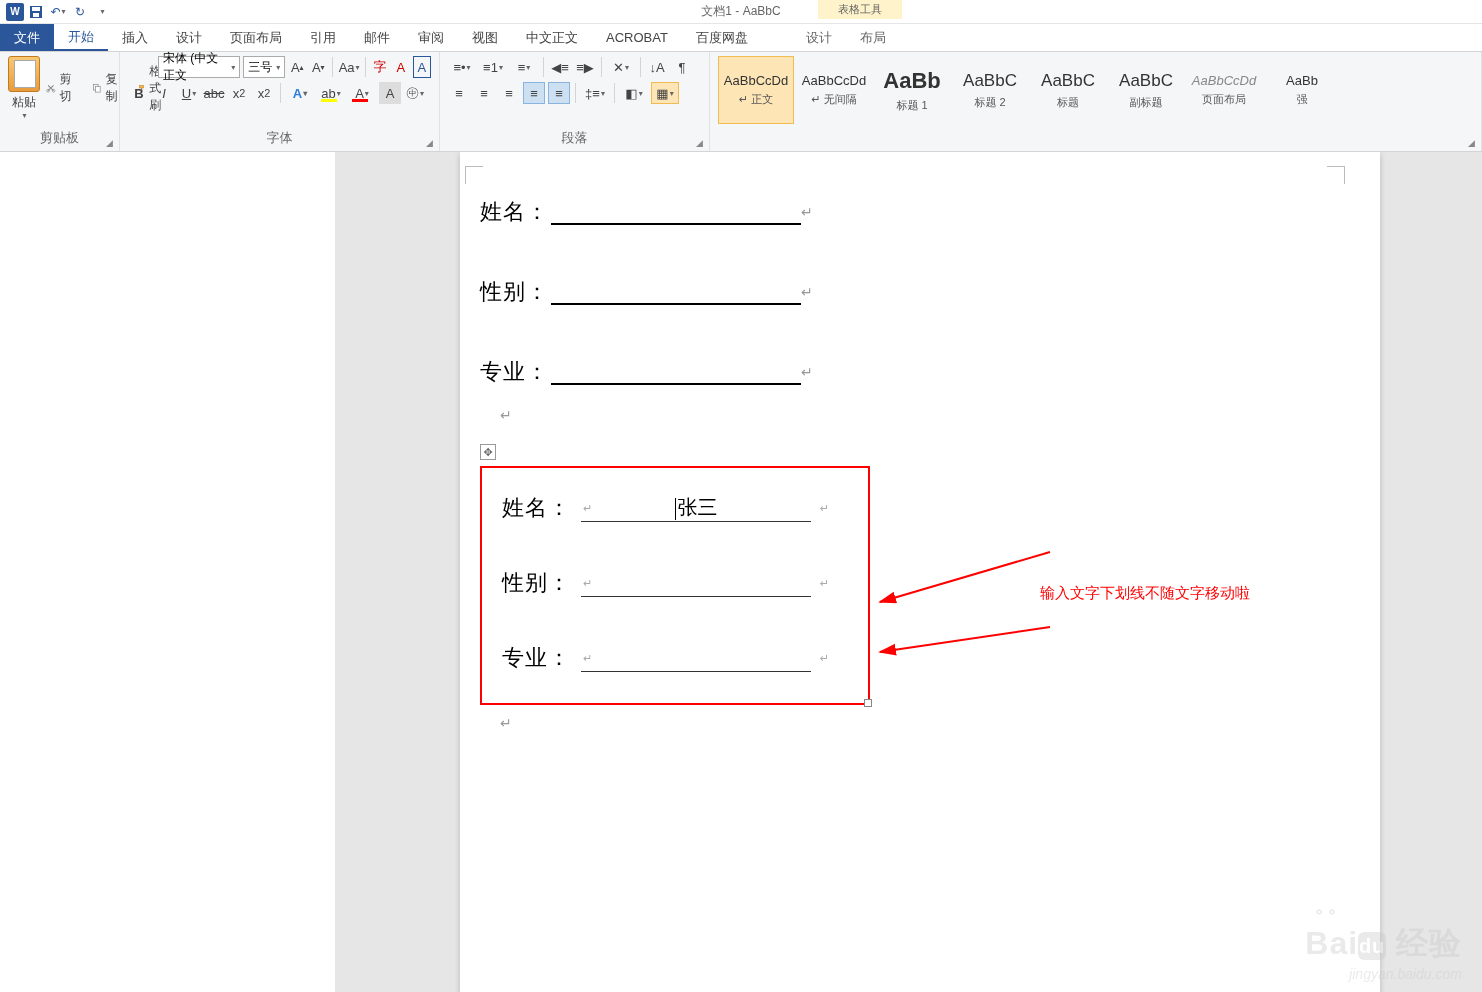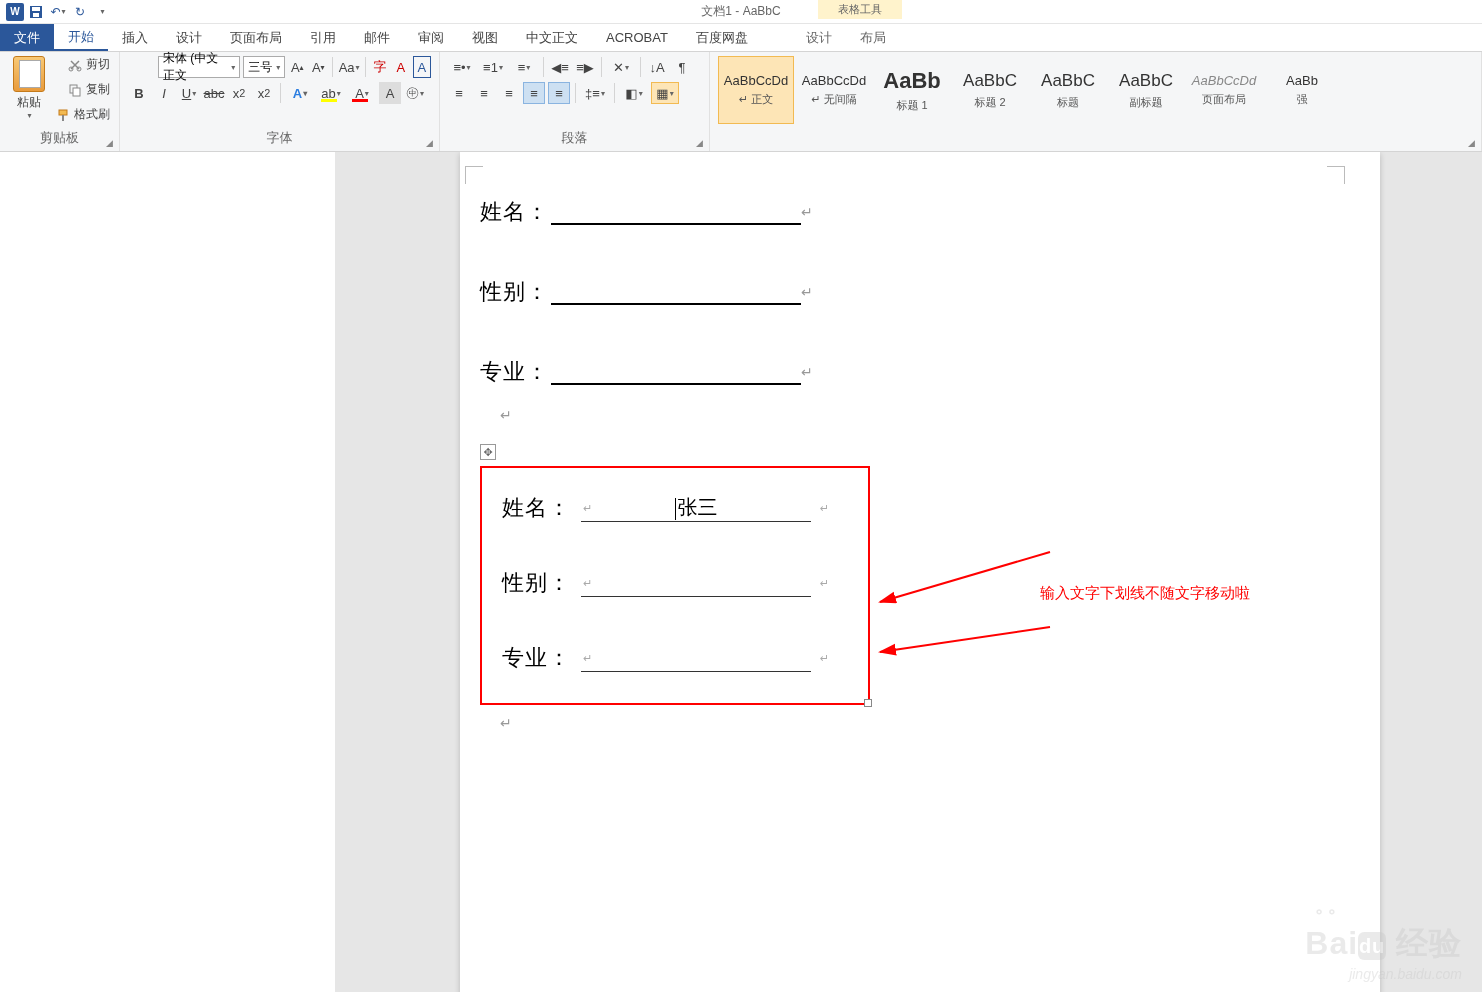--- a/index.html
+++ b/index.html
@@ -18,21 +18,21 @@
 .ribbon { height: 100px; background: #f5f6f7; border-bottom: 1px solid #d4d4d4; display: flex; }
 .group { border-right: 1px solid #e1e1e1; padding: 4px 8px 2px; display: flex; flex-direction: column; position: relative; }
 .group-label { text-align: center; color: #666; font-size: 13px; margin-top: auto; padding-bottom: 2px; }
 .group-launcher { position: absolute; right: 3px; bottom: 3px; width: 10px; height: 10px; color: #888; font-size: 9px; cursor: pointer; }
 .clipboard-group { width: 120px; }
 .clip-main { display: flex; gap: 6px; }
 .paste-big { display: flex; flex-direction: column; align-items: center; width: 42px; cursor: pointer; }
 .paste-icon { width: 32px; height: 36px; background: linear-gradient(#f8c976, #e89b3c); border: 1px solid #c47a1a; border-radius: 3px; position: relative; }
 .paste-icon::before { content: ""; position: absolute; top: 3px; left: 5px; width: 20px; height: 26px; background: #fff; border: 1px solid #aaa; }
 .paste-lbl { font-size: 12px; color: #444; margin-top: 2px; }
-.clip-side { display: flex; flex-direction: column; gap: 8px; align-items: flex-end; }
+.clip-side { display: flex; flex-direction: row; gap: 16px; }
 .clip-item { display: flex; align-items: center; gap: 4px; cursor: pointer; font-size: 12px; color: #444; }
 .clip-item svg { width: 14px; height: 14px; }
 .font-group { width: 320px; }
 .font-row { display: flex; align-items: center; gap: 3px; margin-bottom: 4px; }
 .font-select { height: 22px; border: 1px solid #ababab; background: #fff; font-size: 12px; padding: 0 4px; display: flex; align-items: center; justify-content: space-between; cursor: pointer; }
 .font-name { width: 100px; margin-left: 30px; }
 .font-size { width: 50px; }
 .rib-btn { width: 22px; height: 22px; display: flex; align-items: center; justify-content: center; cursor: pointer; color: #444; font-size: 13px; border: 1px solid transparent; }
 .rib-btn.wide { width: 28px; }
 .sep { width: 1px; height: 20px; background: #d4d4d4; margin: 0 2px; }

